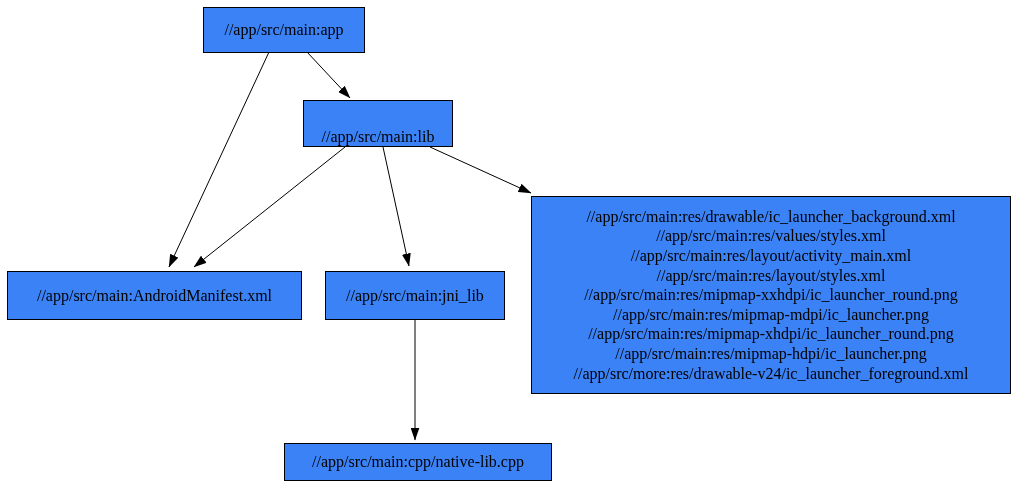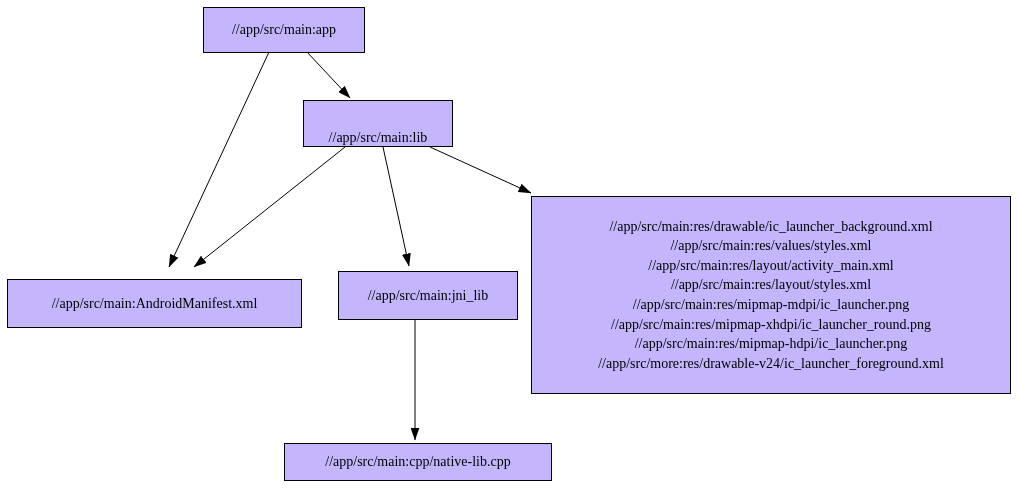--- a/index.html
+++ b/index.html
@@ -20,31 +20,31 @@
     position: absolute;
     left: 0;
     top: 0;
     width: 1018px;
     height: 496px;
   }
   .node {
     position: absolute;
     box-sizing: border-box;
     border: 1px solid #000000;
-    background: #c4b5fd;
+    background: #3b82f6;
     display: flex;
     align-items: center;
     justify-content: center;
-    font-size: 14px;
+    font-size: 16px;
     white-space: nowrap;
   }
   .node-app      { left: 203px; top: 7px;   width: 162px; height: 46px; }
   .node-lib      { left: 303px; top: 100px; width: 150px; height: 47px; align-items: flex-end; }
-  .node-manifest { left: 7px;   top: 271px; width: 295px; height: 49px; margin-top: 8px; }
-  .node-jni      { left: 338px; top: 271px; width: 180px; height: 49px; align-items: center; }
+  .node-manifest { left: 7px;   top: 271px; width: 295px; height: 49px; }
+  .node-jni      { left: 325px; top: 271px; width: 180px; height: 49px; align-items: center; }
   .node-native   { left: 284px; top: 443px; width: 268px; height: 38px; }
   .node-res {
     left: 531px; top: 196px; width: 480px; height: 198px;
     flex-direction: column;
     justify-content: center;
     text-align: center;
     line-height: 19.6px;
   }
   .res-line { white-space: nowrap; }
 </style>
@@ -81,20 +81,21 @@
 
   <div class="node node-jni">
     <span>//app/src/main:jni_lib</span>
   </div>
 
   <div class="node node-res">
     <div class="res-line">//app/src/main:res/drawable/ic_launcher_background.xml</div>
     <div class="res-line">//app/src/main:res/values/styles.xml</div>
     <div class="res-line">//app/src/main:res/layout/activity_main.xml</div>
     <div class="res-line">//app/src/main:res/layout/styles.xml</div>
+    <div class="res-line">//app/src/main:res/mipmap-xxhdpi/ic_launcher_round.png</div>
     <div class="res-line">//app/src/main:res/mipmap-mdpi/ic_launcher.png</div>
     <div class="res-line">//app/src/main:res/mipmap-xhdpi/ic_launcher_round.png</div>
     <div class="res-line">//app/src/main:res/mipmap-hdpi/ic_launcher.png</div>
     <div class="res-line">//app/src/more:res/drawable-v24/ic_launcher_foreground.xml</div>
   </div>
 
   <div class="node node-native">
     <span>//app/src/main:cpp/native-lib.cpp</span>
   </div>
 

